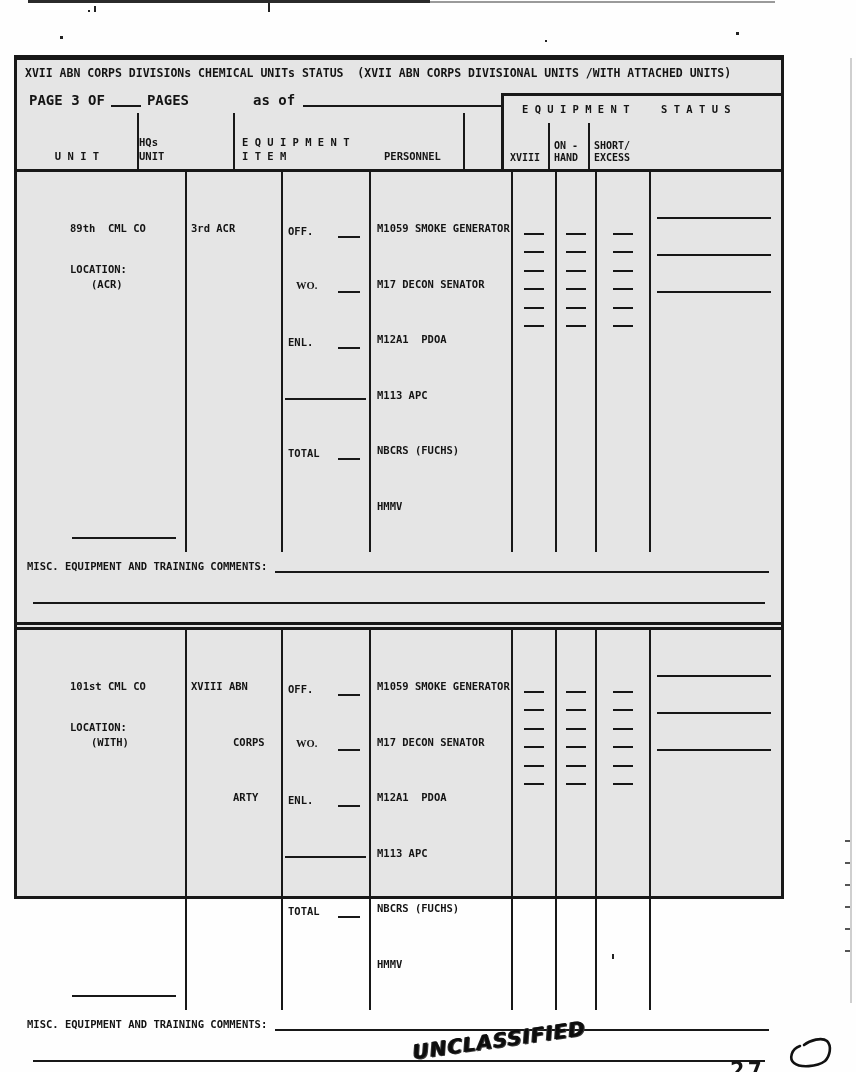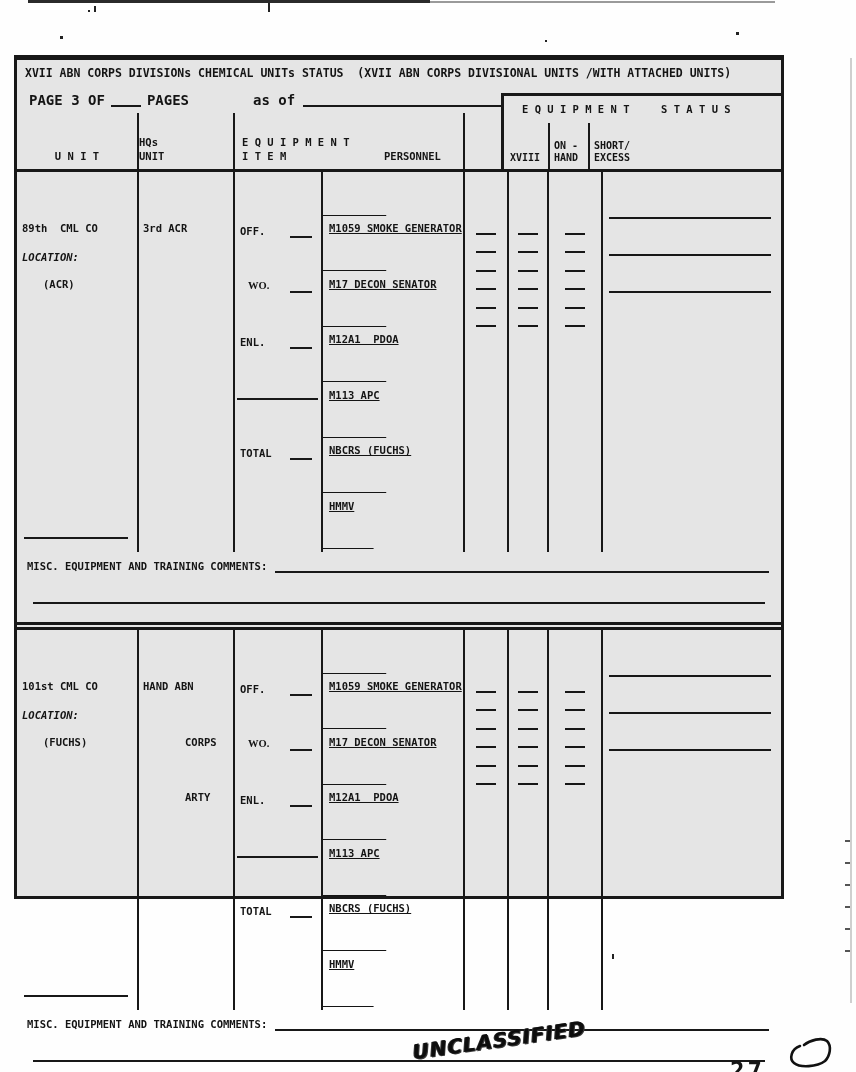--- a/index.html
+++ b/index.html
@@ -49,28 +49,28 @@
   .eq-short { width:54px; }
   .eq-com   { flex:1; padding-left:8px; }
 
   
   .section { flex:1; display:flex; flex-direction:column; }
   .sep { flex:0 0 8px; box-sizing:border-box; border-top:3px solid #181818; border-bottom:3px solid #181818; }
 
   .unit-row { flex:0 0 138px; display:flex; }
   .cell { box-sizing:border-box; border-right:2.5px solid #181818; position:relative;
           font-size:10.5px; line-height:18.5px; white-space:pre; padding-top:10px; }
-  .c-unit { width:122px; } .c-hq { width:96px; } .c-pers { width:88px; }
-  .c-equip { width:142px;text-decoration:underline; } .c-auth { width:44px; } .c-on { width:40px; } .c-short { width:54px; }
+  .c-unit { width:122px;margin-left:48px; } .c-hq { width:96px; } .c-pers { width:88px; }
+  .c-equip { width:142px; } .c-auth { width:44px; } .c-on { width:40px; } .c-short { width:54px; }
   .c-comments { flex:1; border-right:none; }
 
   .u-name { padding-left:5px; }
   .u-sub  { padding-left:26px; }
   .u-loc  { position:absolute; left:5px; }
-  .loc-colon  .u-loc { top:76px;font-style:italic; }
+  .loc-colon  .u-loc { top:88px; }
   .u-underline { display:none; }
   .loc-colon .u-underline { display:block; position:absolute; left:7px; bottom:13px; width:104px; border-bottom:2.5px solid #181818; }
 
   .c-hq div { min-height:18.5px; }
   .hq-first { padding-left:4px; }
   .hq-rest  { padding-left:46px; }
 
   .prow { display:flex; align-items:flex-end; height:18.5px; padding:0 9px 0 5px; }
   .prow span { line-height:14px; }
   .p-wo { padding-left:13px;font-family:Liberation Serif, serif; }
@@ -224,26 +224,26 @@
           </div>
         <i class="mline2"></i>
       </div>
     </div>
     <div class="sep"></div>
 
     <div class="section loc-colon">
       <div class="unit-row">
         <div class="cell c-unit">
           <div class="u-name">101st CML CO</div>
-          <div class="u-sub">(FUCHS)</div>
+          <div class="u-sub">(WITH)</div>
           <div class="u-loc"><span>LOCATION:</span></div>
           <div class="u-underline"></div>
         </div>
         <div class="cell c-hq">
-          <div class="hq-first">HAND ABN</div>
+          <div class="hq-first">XVIII ABN</div>
           <div class="hq-rest">CORPS</div>
           <div class="hq-rest">ARTY</div>
           <div class="hq-rest"></div>
         </div>
         <div class="cell c-pers">
           <div class="prow"><span>OFF.</span><i class="pblank"></i></div>
           <div class="prow p-wo"><span>WO.</span><i class="pblank"></i></div>
           <div class="prow"><span>ENL.</span><i class="pblank"></i></div>
           <div class="prule"></div>
           <div class="prow"><span>TOTAL</span><i class="pblank"></i></div>

